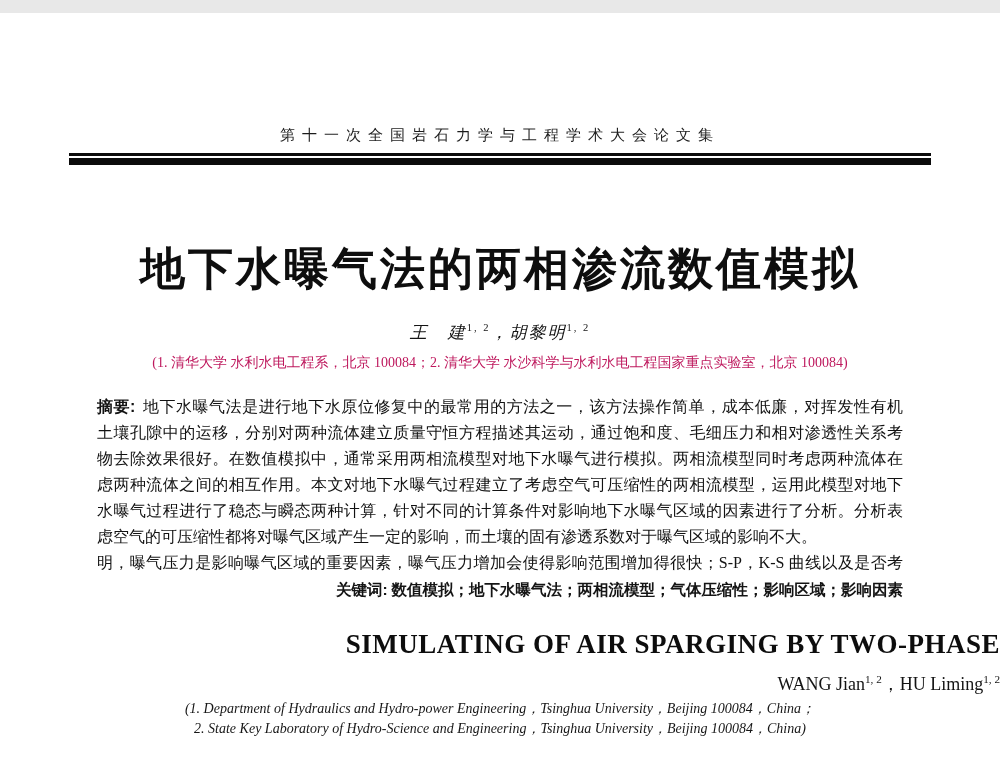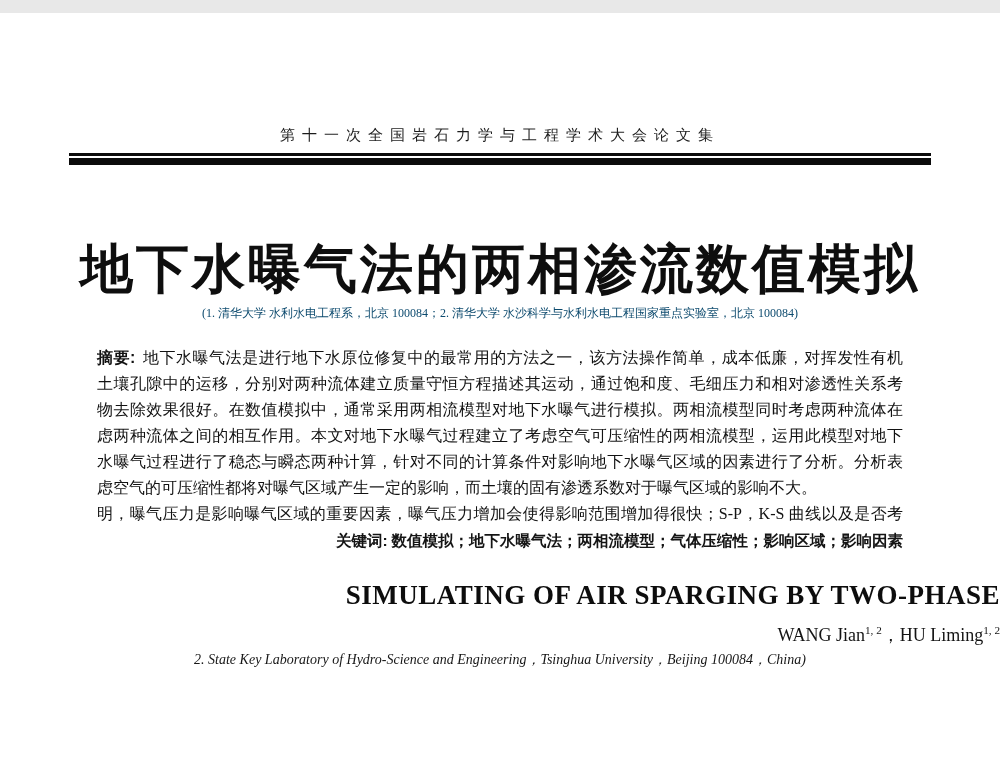--- a/index.html
+++ b/index.html
@@ -26,42 +26,42 @@
     white-space: nowrap;
   }
   .rule-wrap { width: 862px; margin: 8px auto 0; }
   .rule-top { height: 3px; background: #0b0b0b; }
   .rule-gap { height: 2px; background: #ffffff; }
   .rule-bot { height: 7px; background: #0b0b0b; }
 
   .title-cn {
     margin: 78px 0 0 0;
     text-align: center;
-    font-size: 53px;
+    font-size: 45px;
     line-height: 52px;
     letter-spacing: 3px;
     font-weight: bold;
     font-family: "Liberation Sans", "DejaVu Sans", sans-serif;
     color: #0e0e0e;
   }
   .authors-cn {
     margin-top: 22px;
     text-align: center;
     font-size: 17px;
     line-height: 22px;
     font-style: italic;
     letter-spacing: 2px;
   }
   .authors-cn sup, .authors-en sup { font-size: 0.62em; font-style: normal; }
   .affil-cn {
     margin-top: 10px;
     text-align: center;
-    font-size: 12px;
+    font-size: 14px;
     line-height: 17px;
-    color: #0c4a6e;
+    color: #be185d;
   }
 
   .abstract {
     width: 806px;
     margin: 23px auto 0;
     font-size: 16px;
     color: #121212;
   }
   .abs-line { line-height: 26px; white-space: normal; }
   .abs-line.just { text-align: justify; text-align-last: justify; }
@@ -120,20 +120,23 @@
   </div>
 
   <div class="rule-wrap">
     <div class="rule-top"></div>
     <div class="rule-gap"></div>
     <div class="rule-bot"></div>
   </div>
 
   <h1 class="title-cn">地下水曝气法的两相渗流数值模拟</h1>
 
+  <div class="authors-cn">
+    <span>王　建</span><sup>1, 2</sup><span>，</span><span>胡黎明</span><sup>1, 2</sup>
+  </div>
 
   <div class="affil-cn">(1. 清华大学 水利水电工程系，北京 100084；2. 清华大学 水沙科学与水利水电工程国家重点实验室，北京  100084)</div>
 
   <div class="abstract">
     <div class="abs-line just">
       <b class="hei abs-label">摘要:</b><span>地下水曝气法是进行地下水原位修复中的最常用的方法之一，该方法操作简单，成本低廉，对挥发性有机</span>
     </div>
     <div class="abs-line just">土壤孔隙中的运移，分别对两种流体建立质量守恒方程描述其运动，通过饱和度、毛细压力和相对渗透性关系考</div>
     <div class="abs-line just">物去除效果很好。在数值模拟中，通常采用两相流模型对地下水曝气进行模拟。两相流模型同时考虑两种流体在</div>
     <div class="abs-line just">虑两种流体之间的相互作用。本文对地下水曝气过程建立了考虑空气可压缩性的两相流模型，运用此模型对地下</div>
@@ -150,16 +153,17 @@
 
   <div class="title-en">
     <div>SIMULATING OF AIR SPARGING BY TWO-PHASE</div>
   </div>
 
   <div class="authors-en">
     <span>WANG Jian</span><sup>1, 2</sup><span>，</span><span>HU Liming</span><sup>1, 2</sup>
   </div>
 
   <div class="affil-en">
+    <div>(1. Department of Hydraulics and Hydro-power Engineering，Tsinghua University，Beijing 100084，China；</div>
     <div>2. State Key Laboratory of Hydro-Science and Engineering，Tsinghua University，Beijing 100084，China)</div>
   </div>
 
 </div>
 
 </body></html>

